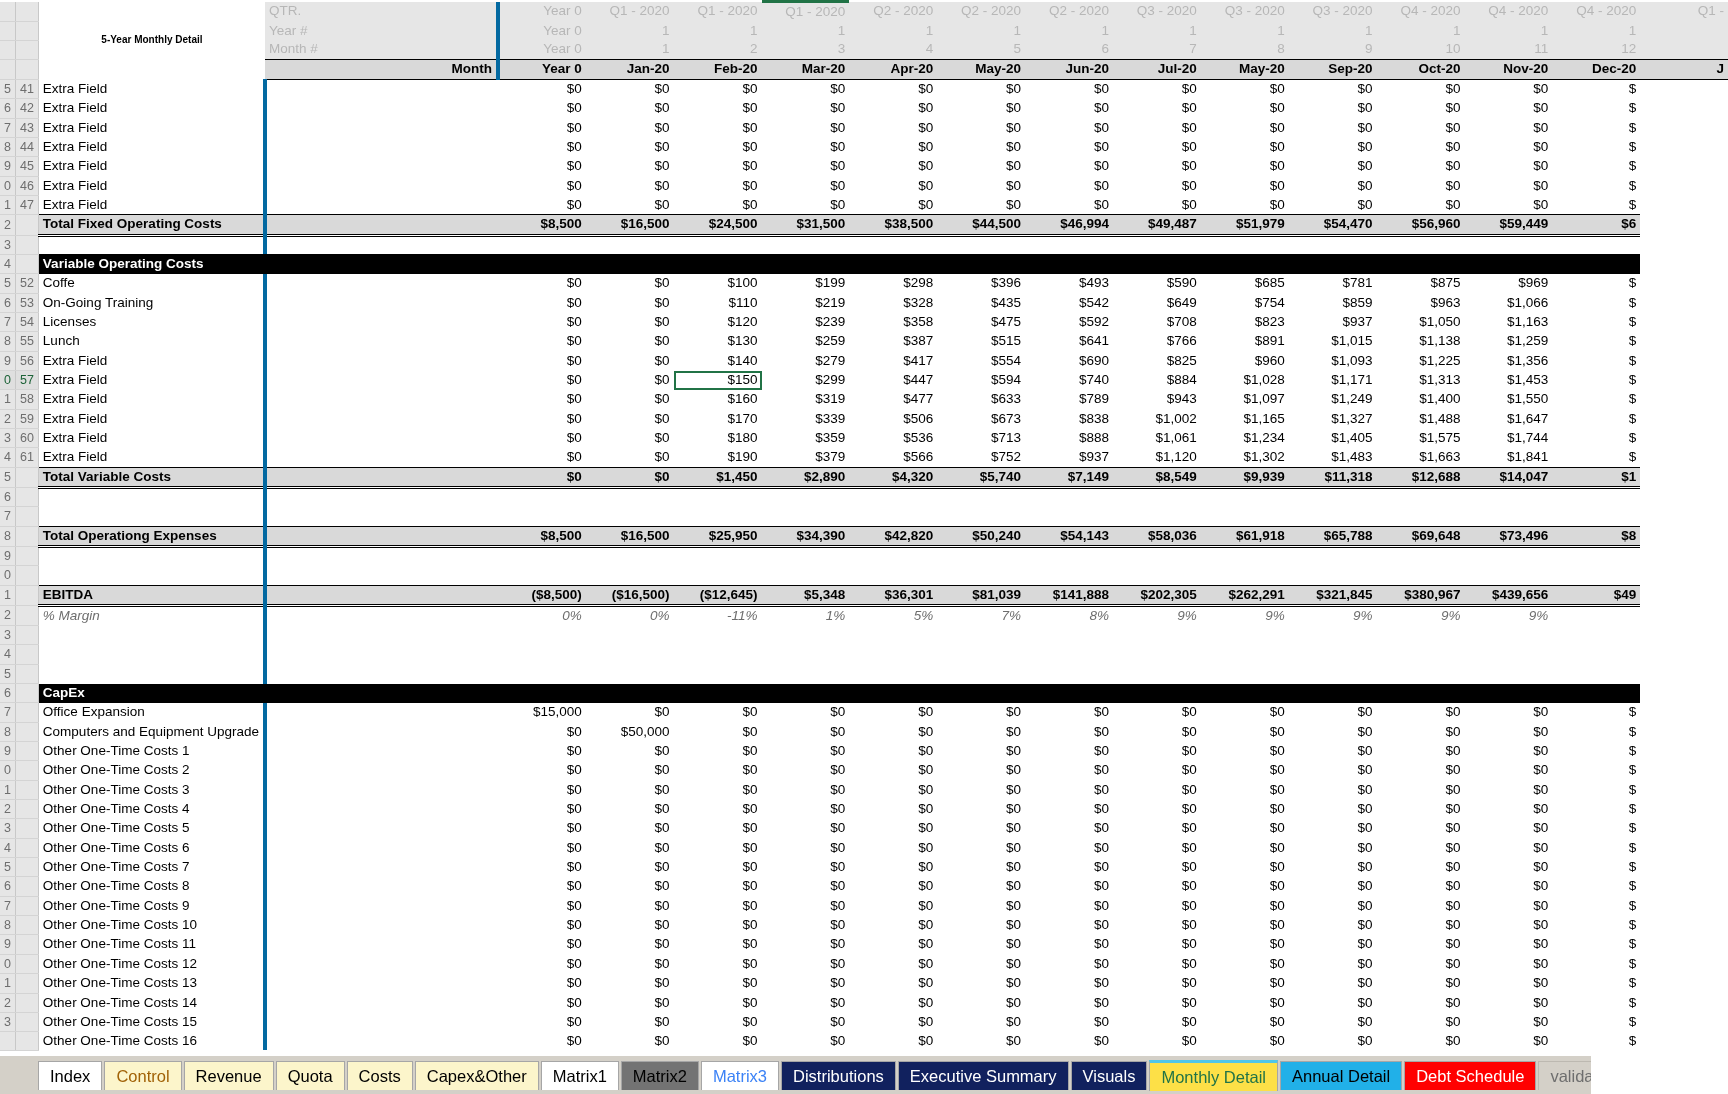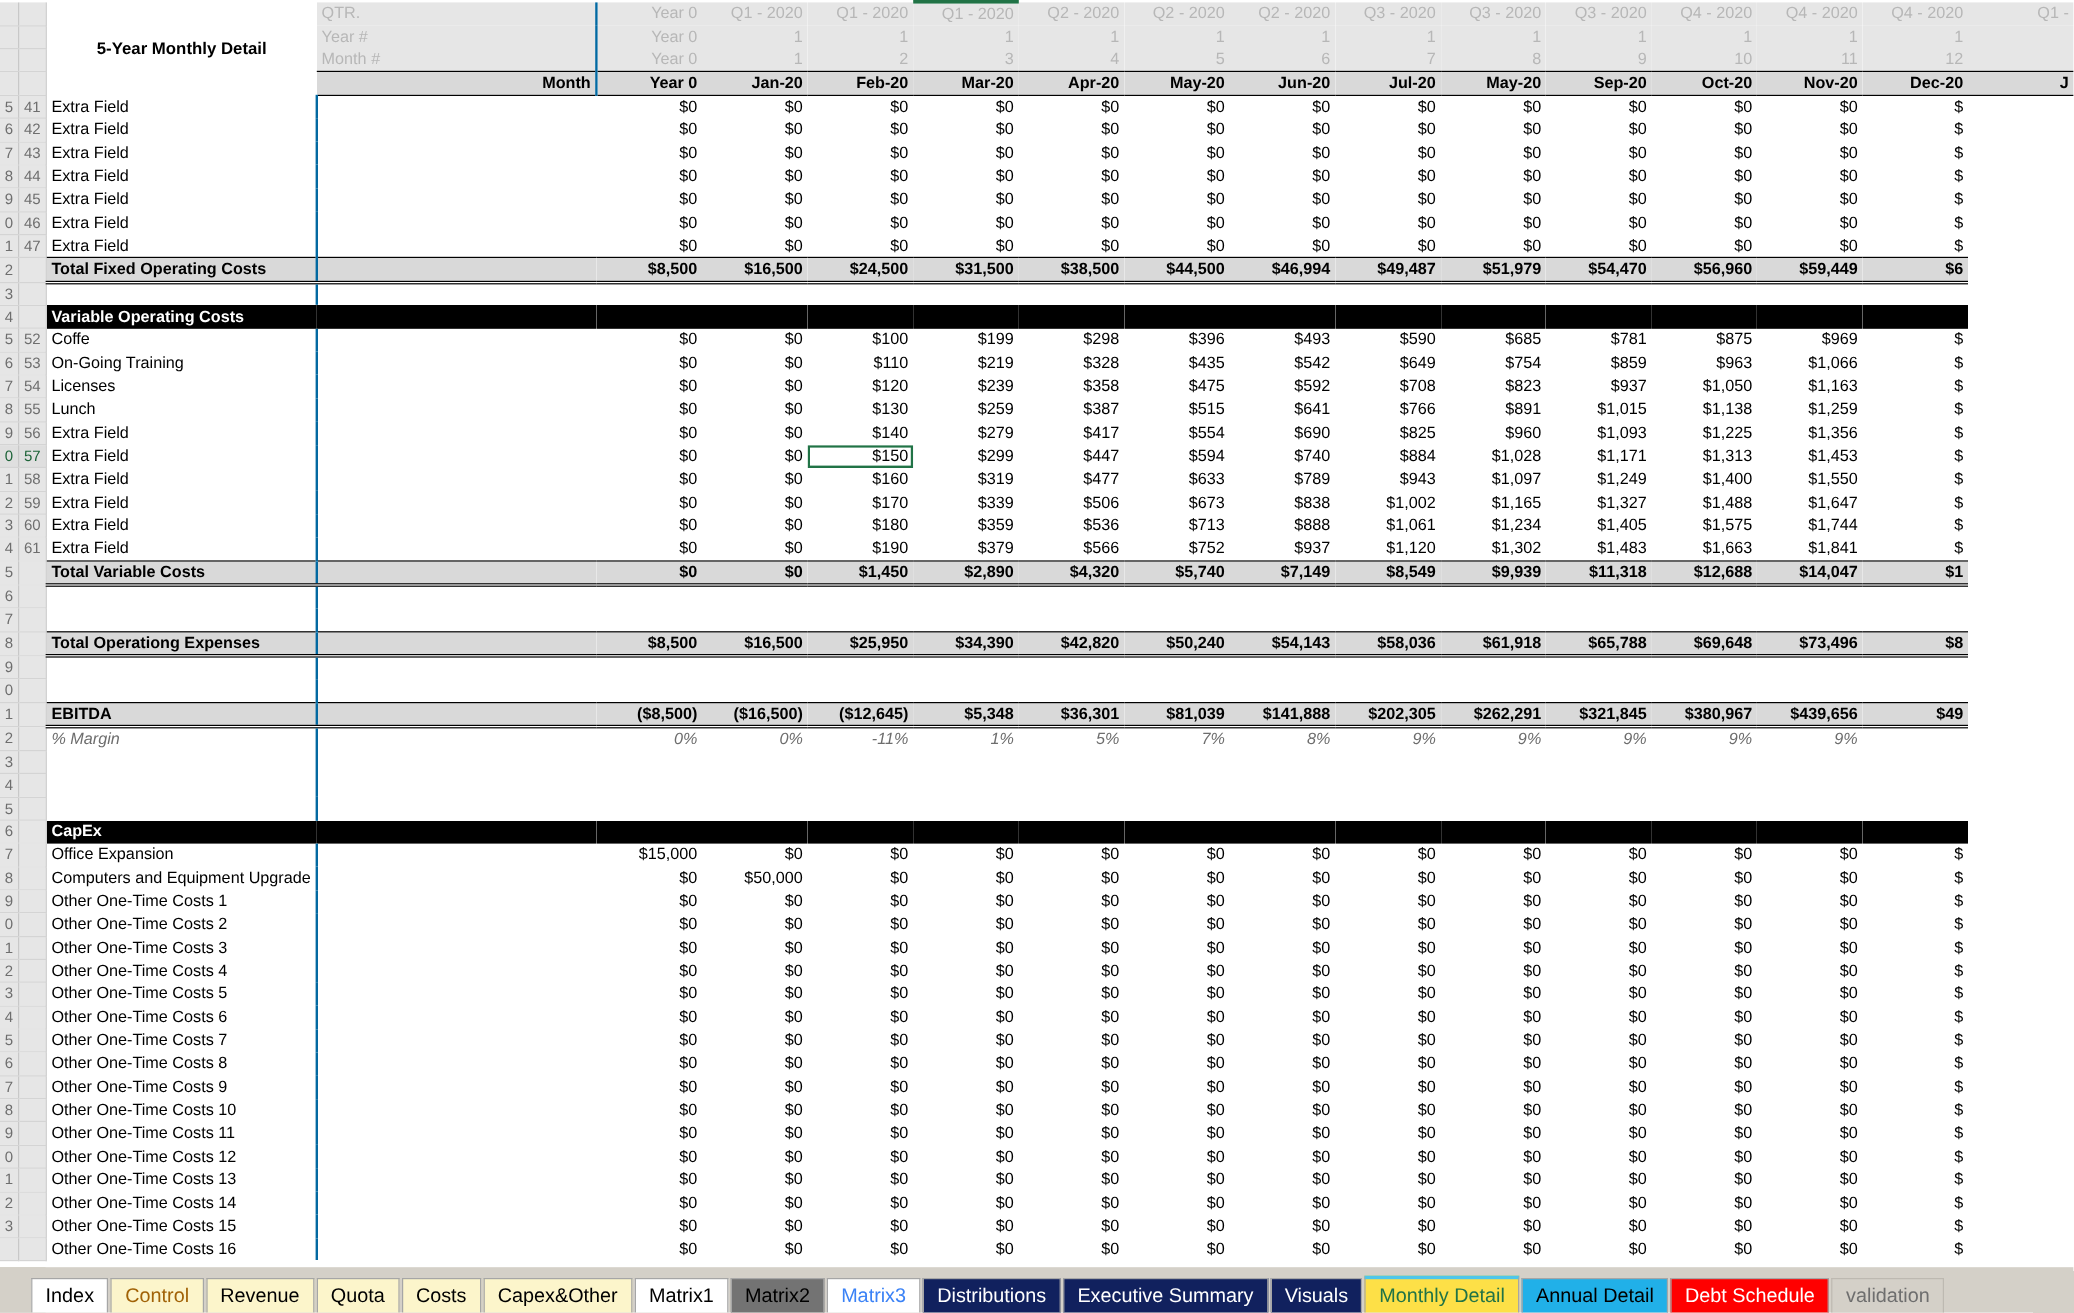--- a/index.html
+++ b/index.html
@@ -43,51 +43,51 @@
   
   .lbl { text-align: left; }
   .num { text-align: right; }
   .faint { color: #b7b7b7; }
   .ital { font-style: italic; color: #6d6d6d; }
 
   
   .hdrband { background: #e6e6e6; }
   .monthhdr { background: #d9d9d9; font-weight: bold; text-align: right;
               border-top: 1px solid #000; border-bottom: 1px solid #000; }
-  .vsep-r { border-right: 2px solid #0369a1; }
+  .vsep-r { border-right: 4px solid #0369a1; }
 
   
   .sect { background: #000; color: #fff; font-weight: bold; text-align: left; }
   .sectfill { background: #000; }
 
   
   .total { background: #d9d9d9; font-weight: bold;
            border-top: 1px solid #000; border-bottom: 3px double #000; }
   .total.lbl { text-align: left; }
 
   
   .titlecell {
-    font-weight: bold; font-size: 14px; text-align: center;
+    font-weight: bold; font-size: 10px; text-align: center;
     line-height: 17px; white-space: normal; color: #000;
   }
 
   
   .selcell { position: relative; }
   .selcell::after {
     content: ""; position: absolute; left: 0; top: 0; right: 0; bottom: 0;
     border: 2px solid #217346; pointer-events: none;
   }
   
   .colmark { border-top: 3px solid #217346 !important; }
 
   
   .tabbar {
-    position: absolute; left: 0; bottom: 0; width: 1728px; height: 38px;
-    background: #d4d0c8; display: flex; align-items: flex-end;
-    padding-left: 26px; overflow: hidden;
+    position: absolute; left: 0; bottom: 0; width: 1591px; height: 38px;
+    background: #d4d0c8; display: flex; align-items: center;
+    padding-left: 38px; overflow: hidden;
   }
   .tab {
     height: 29px; line-height: 29px; padding: 0 11px;
     font-size: 16.5px; color: #000;
     background: #fff; border: 1px solid #a6a6a6; border-bottom: none;
     margin-right: 2px; white-space: nowrap;
     border-radius: 0;
   }
   .tab.active {
     background: #fff; font-weight: bold; color: #217346;

